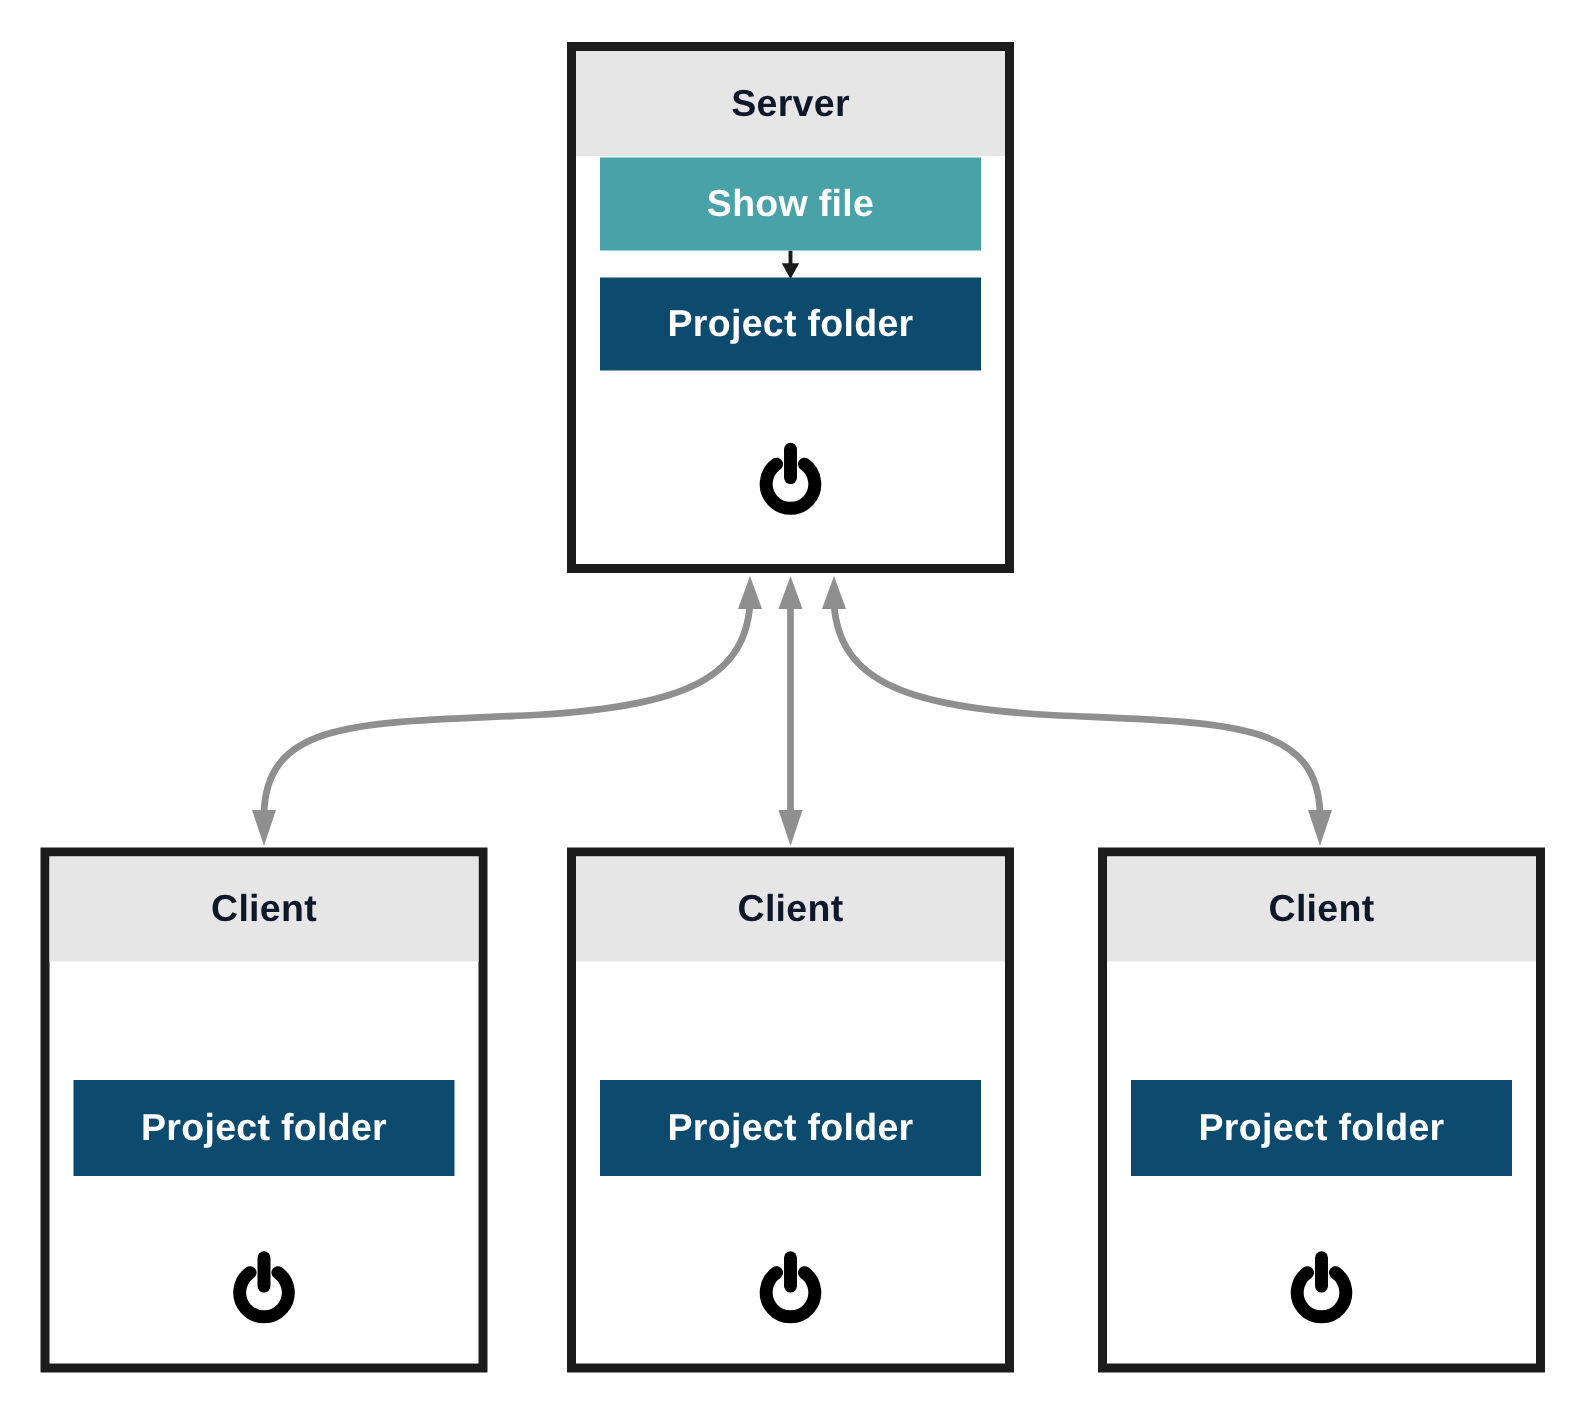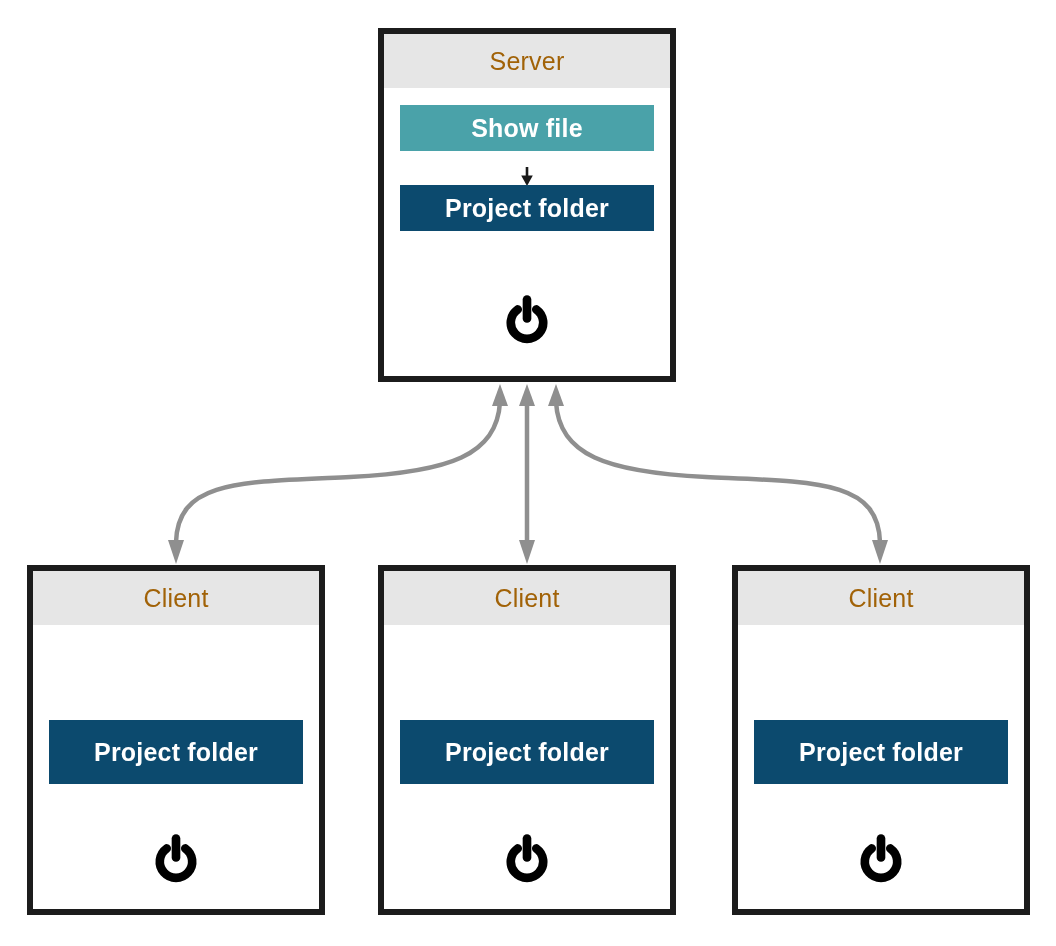--- a/index.html
+++ b/index.html
@@ -22,35 +22,35 @@
     background: #ffffff;
   }
   .box-server { left: 378px; top: 28px;  width: 298px; height: 354px; }
   .box-client-1 { left: 27px;  top: 565px; width: 298px; height: 350px; }
   .box-client-2 { left: 378px; top: 565px; width: 298px; height: 350px; }
   .box-client-3 { left: 732px; top: 565px; width: 298px; height: 350px; }
 
   .box-header {
     position: absolute;
     left: 0; top: 0; right: 0;
-    height: 54px;
+    height: 70px;
     background: #e6e6e6;
     display: flex;
     align-items: center;
     justify-content: center;
     font-size: 25px;
-    font-weight: 400;
-    color: #a16207;
+    font-weight: 700;
+    color: #0f172a;
     letter-spacing: 0.2px;
   }
   .btn {
     position: absolute;
     left: 16px;
     width: 254px;
-    height: 46px;
+    height: 62px;
     display: flex;
     align-items: center;
     justify-content: center;
     font-size: 25px;
     font-weight: 700;
     color: #ffffff;
     letter-spacing: 0.2px;
   }
   .btn-teal  { background: #4aa2a9; }
   .btn-amber { background: #0c4a6e; }

